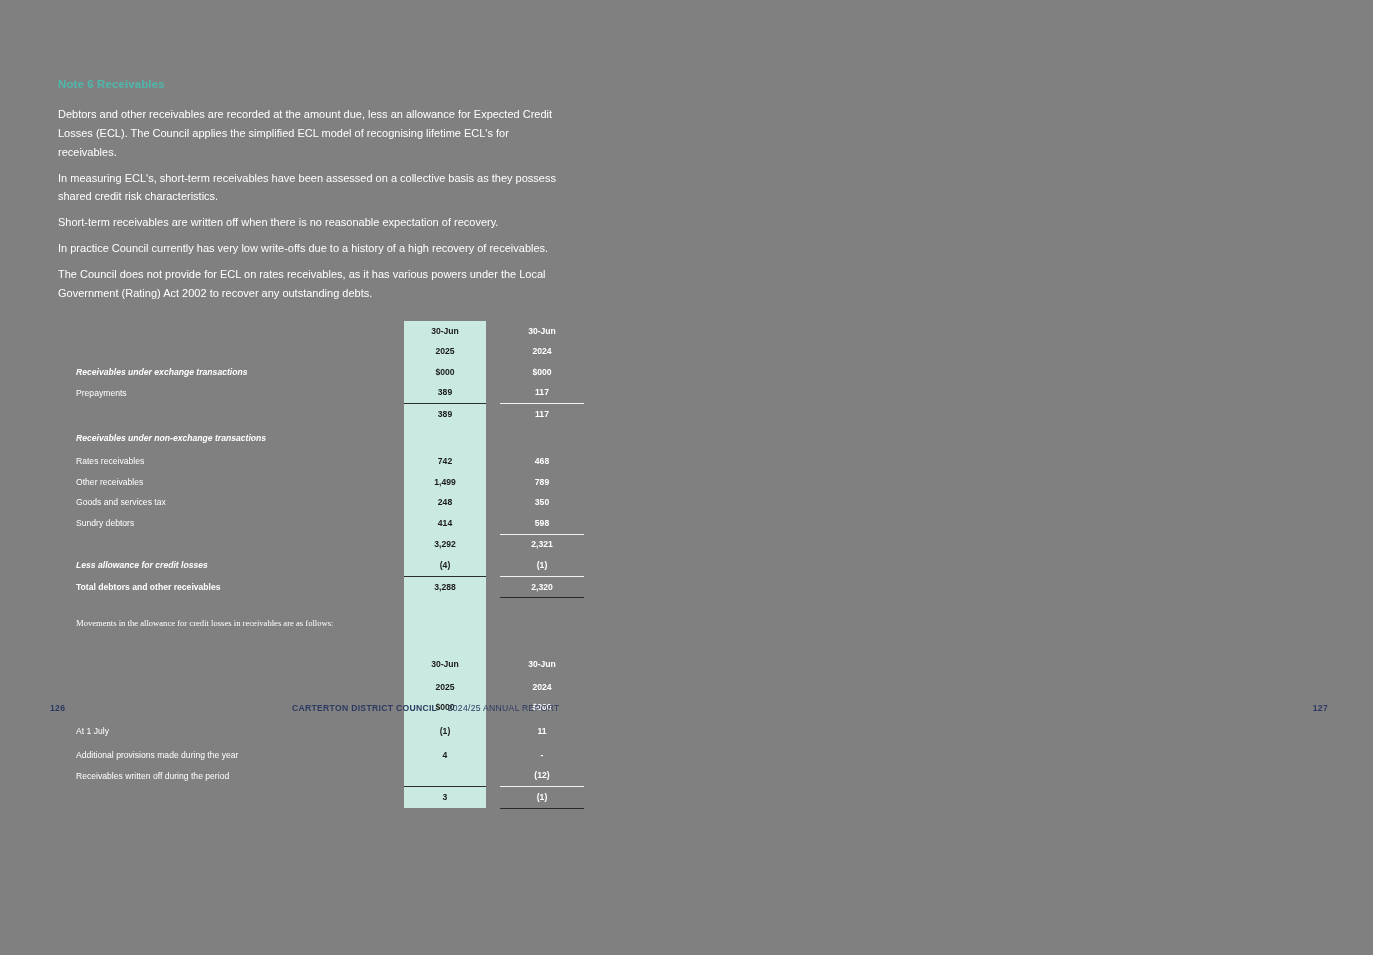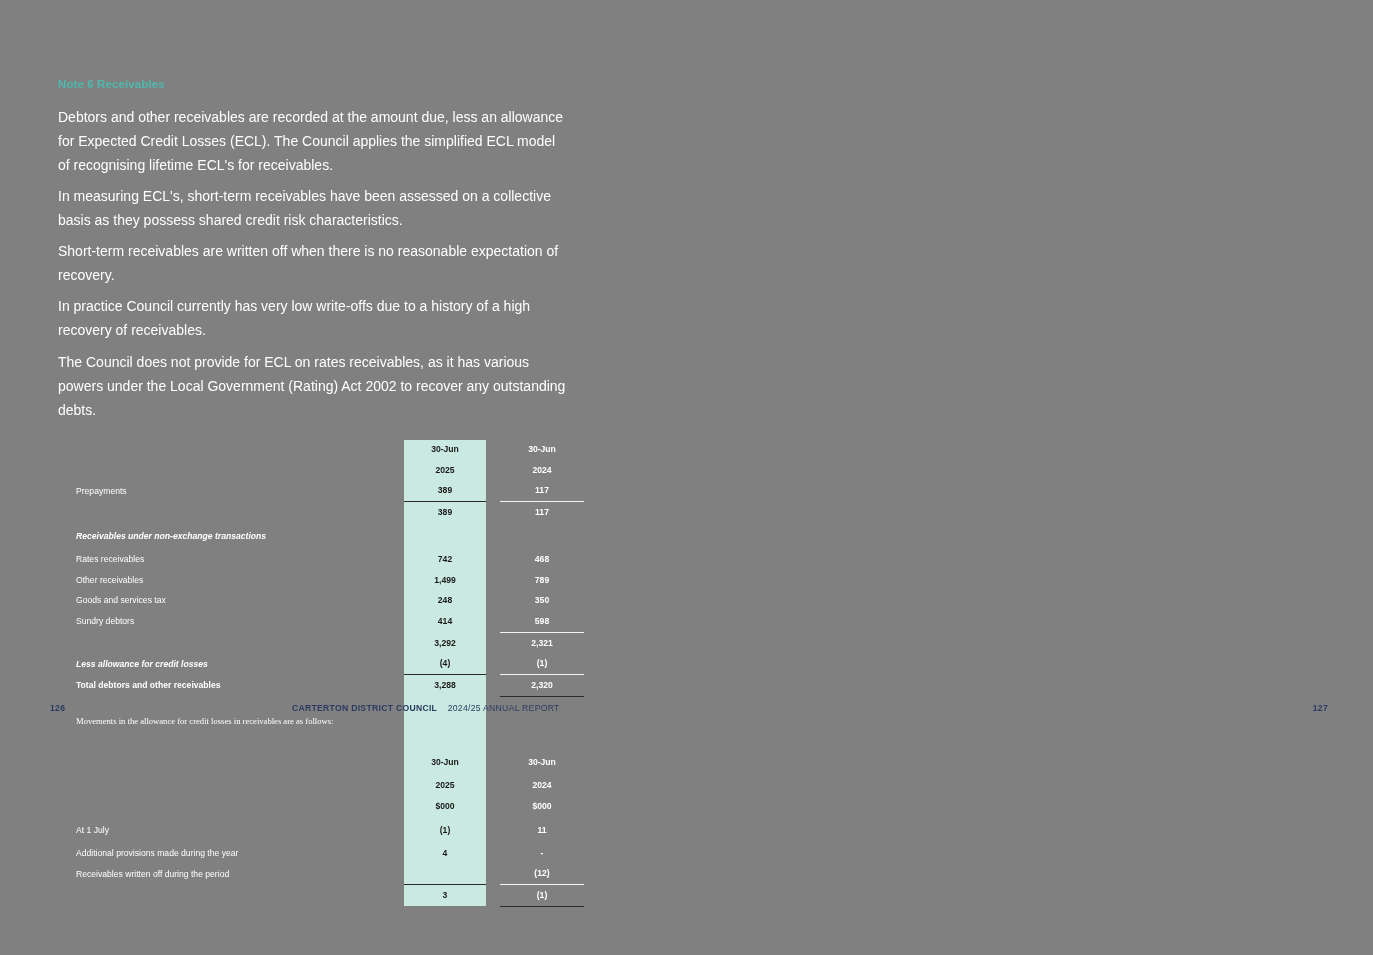--- a/index.html
+++ b/index.html
@@ -27,21 +27,21 @@
 
   .note-heading {
     color: #4fb8ac;
     font-size: 11.5px;
     font-weight: bold;
     letter-spacing: 0.1px;
     margin: 0 0 13px 0;
     line-height: 1.2;
   }
   p.body-text {
-    font-size: 14px;
+    font-size: 11px;
     line-height: 1.72;
     margin: 0 0 7px 0;
     color: #ffffff;
     text-align: left;
   }
 
   
   .fin-table {
     border-collapse: collapse;
     width: 508px;
@@ -113,20 +113,26 @@
           <td class="col-gap"></td>
           <td class="col-b hdr-cell">30-Jun</td>
         </tr>
         <tr>
           <td class="col-label"></td>
           <td class="col-a hdr-cell">2025</td>
           <td class="col-gap"></td>
           <td class="col-b hdr-cell">2024</td>
         </tr>
         <tr>
+          <td class="col-label it-label">Receivables under exchange transactions</td>
+          <td class="col-a hdr-cell">$000</td>
+          <td class="col-gap"></td>
+          <td class="col-b hdr-cell">$000</td>
+        </tr>
+        <tr>
           <td class="col-label">Prepayments</td>
           <td class="col-a rule-a">389</td>
           <td class="col-gap"></td>
           <td class="col-b rule-b">117</td>
         </tr>
         <tr>
           <td class="col-label"></td>
           <td class="col-a">389</td>
           <td class="col-gap"></td>
           <td class="col-b">117</td>

